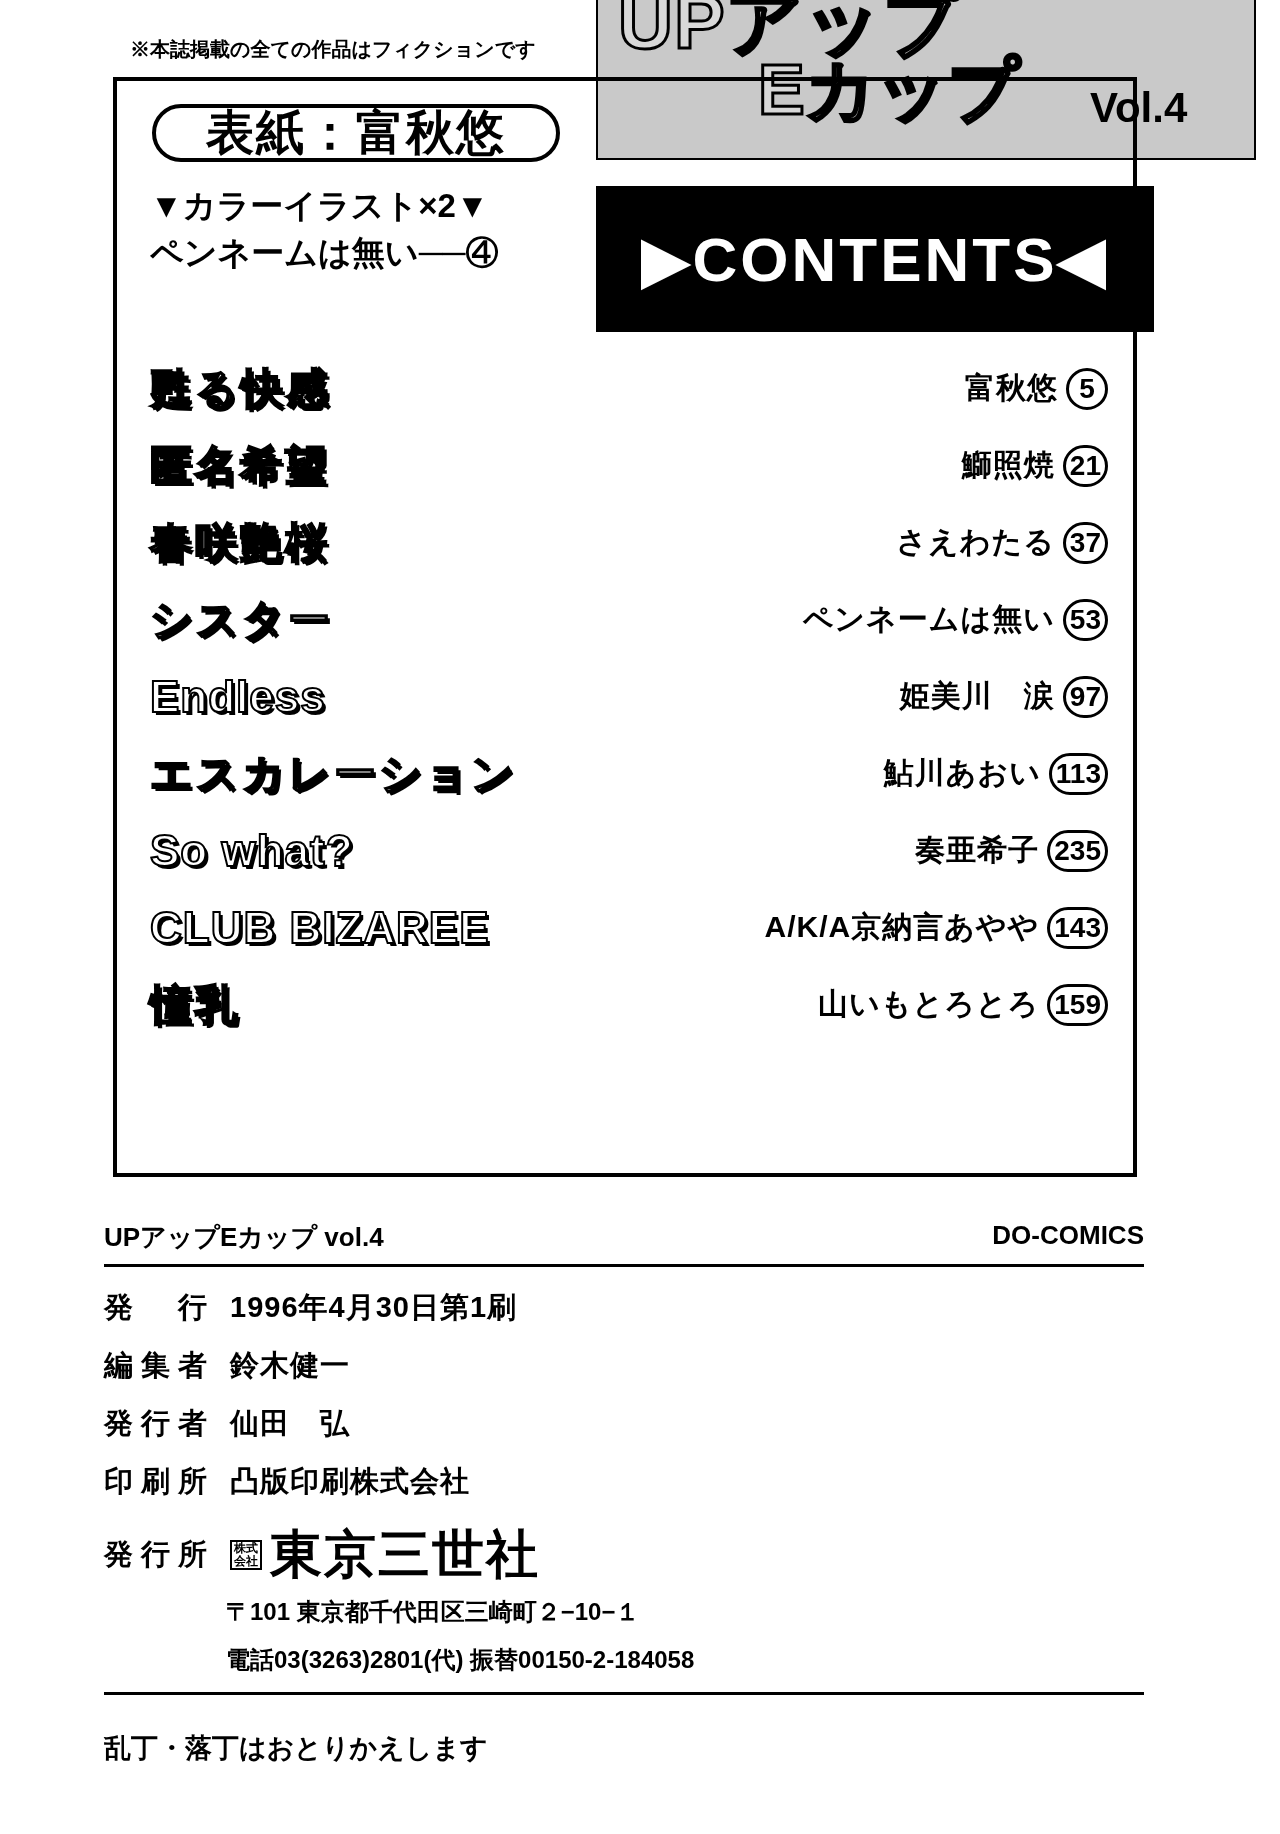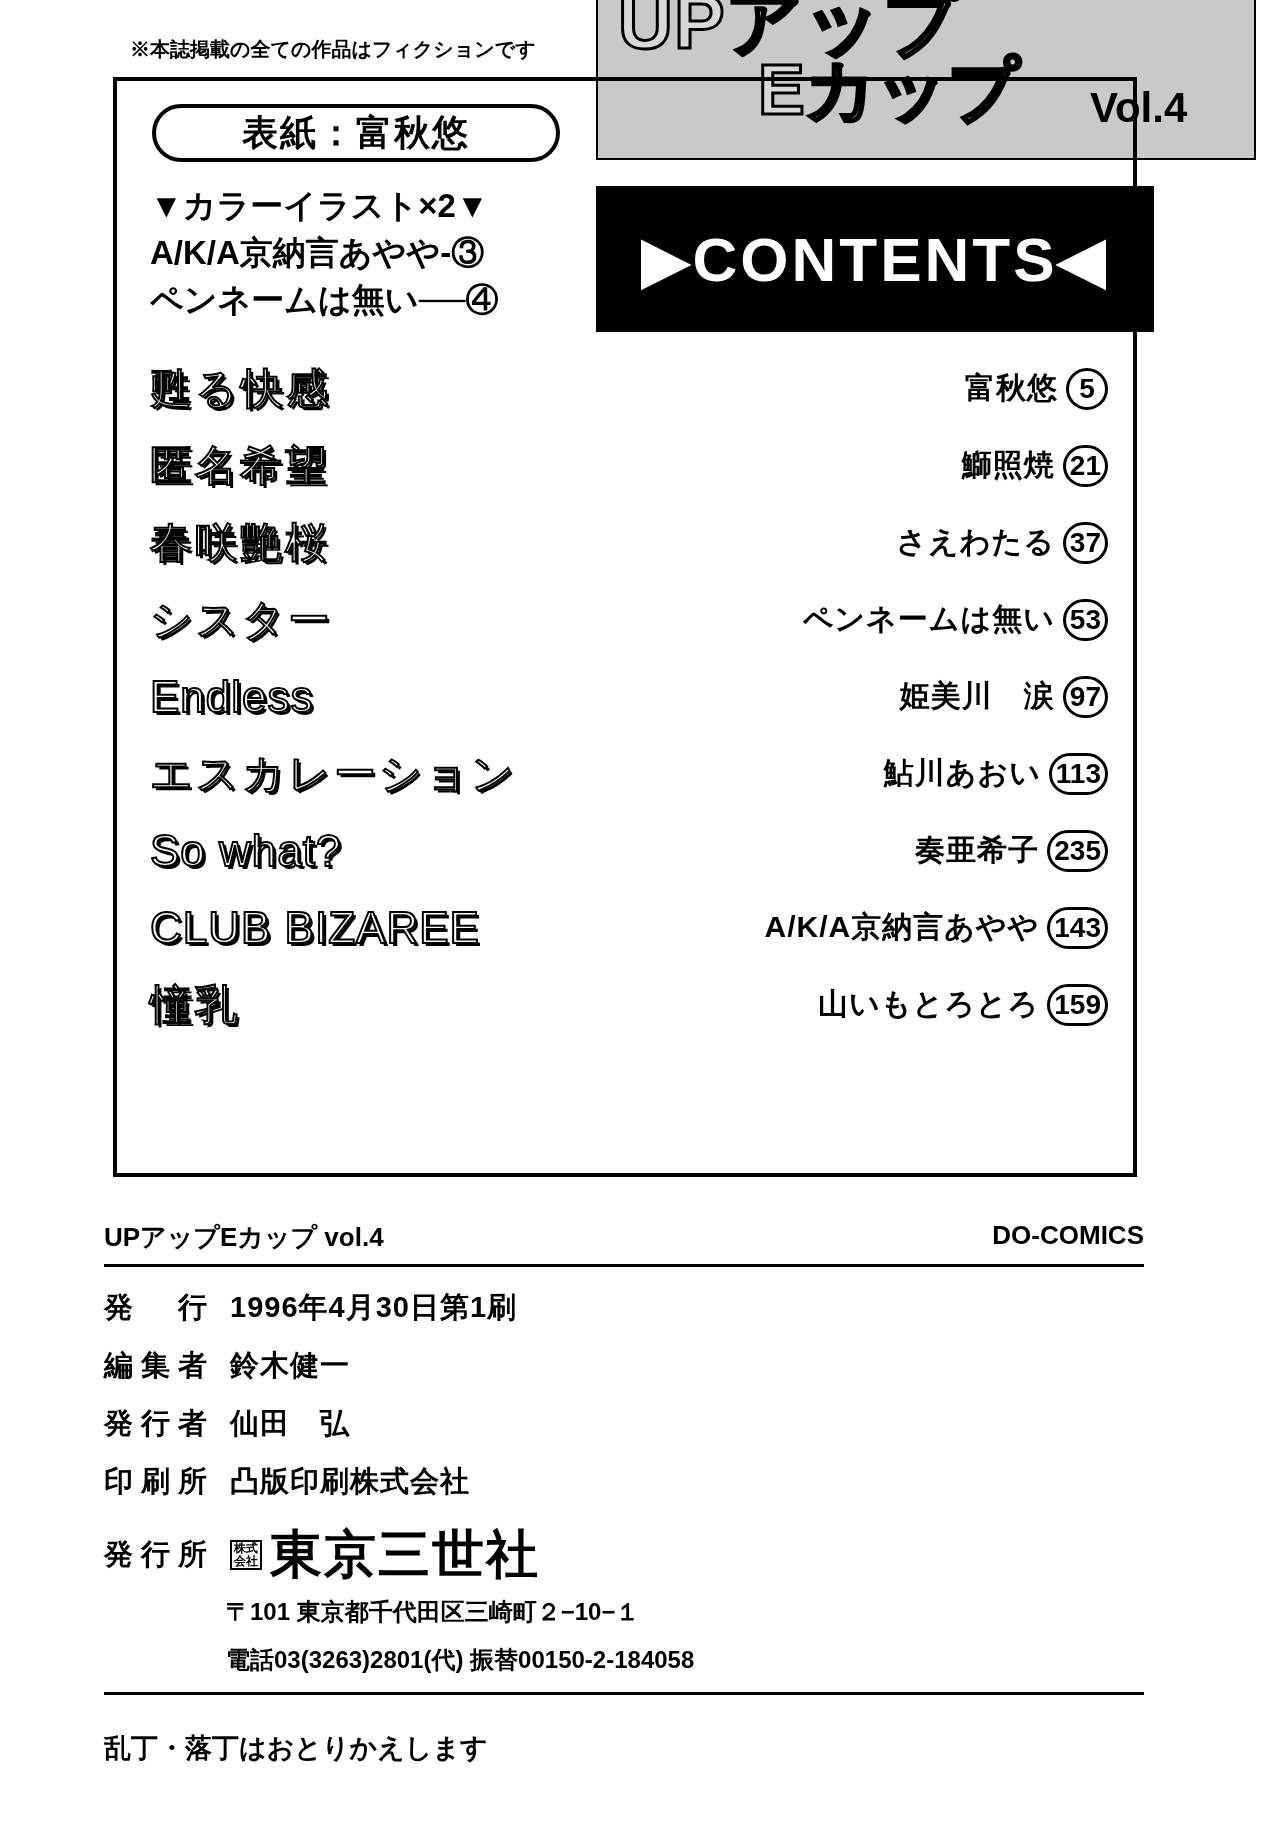--- a/index.html
+++ b/index.html
@@ -89,21 +89,21 @@
     height: 58px;
     border: 4px solid #000;
     border-radius: 29px;
     box-sizing: border-box;
     background: #fff;
     display: flex;
     align-items: center;
     justify-content: center;
   }
   .cover-credit span {
-    font-size: 36px;
+    font-size: 48px;
     font-weight: bold;
     letter-spacing: 2px;
     white-space: nowrap;
   }
 
   
   .color-illust {
     position: absolute;
     left: 150px;
     top: 182px;
@@ -145,21 +145,21 @@
     width: 958px;
   }
   .toc-row {
     display: flex;
     align-items: center;
     height: 77px;
     justify-content: space-between;
   }
   .toc-title {
     font-size: 42px;
-    font-weight: normal;
+    font-weight: bold;
     letter-spacing: 3px;
     white-space: nowrap;
     color: #fff;
     -webkit-text-stroke: 2px #000;
     text-shadow: 3px 3px 0 #000;
   }
   .toc-title.latin {
     font-size: 44px;
     letter-spacing: 1px;
   }
@@ -294,21 +294,20 @@
 <div class="fiction-note">※本誌掲載の全ての作品はフィクションです</div>
 
 <div class="toc-box"></div>
 
 <div class="cover-credit">
   <span>表紙：富秋悠</span>
 </div>
 
 <div class="color-illust">
   <div>▼カラーイラスト×2▼</div>
-  <div>A/K/A京納言あやや-③</div>
   <div>ペンネームは無い──④</div>
 </div>
 
 <div class="contents-banner">
   <span>▶CONTENTS◀</span>
 </div>
 
 <div class="toc-list">
   <div class="toc-row">
     <span class="toc-title">甦る快感</span>

